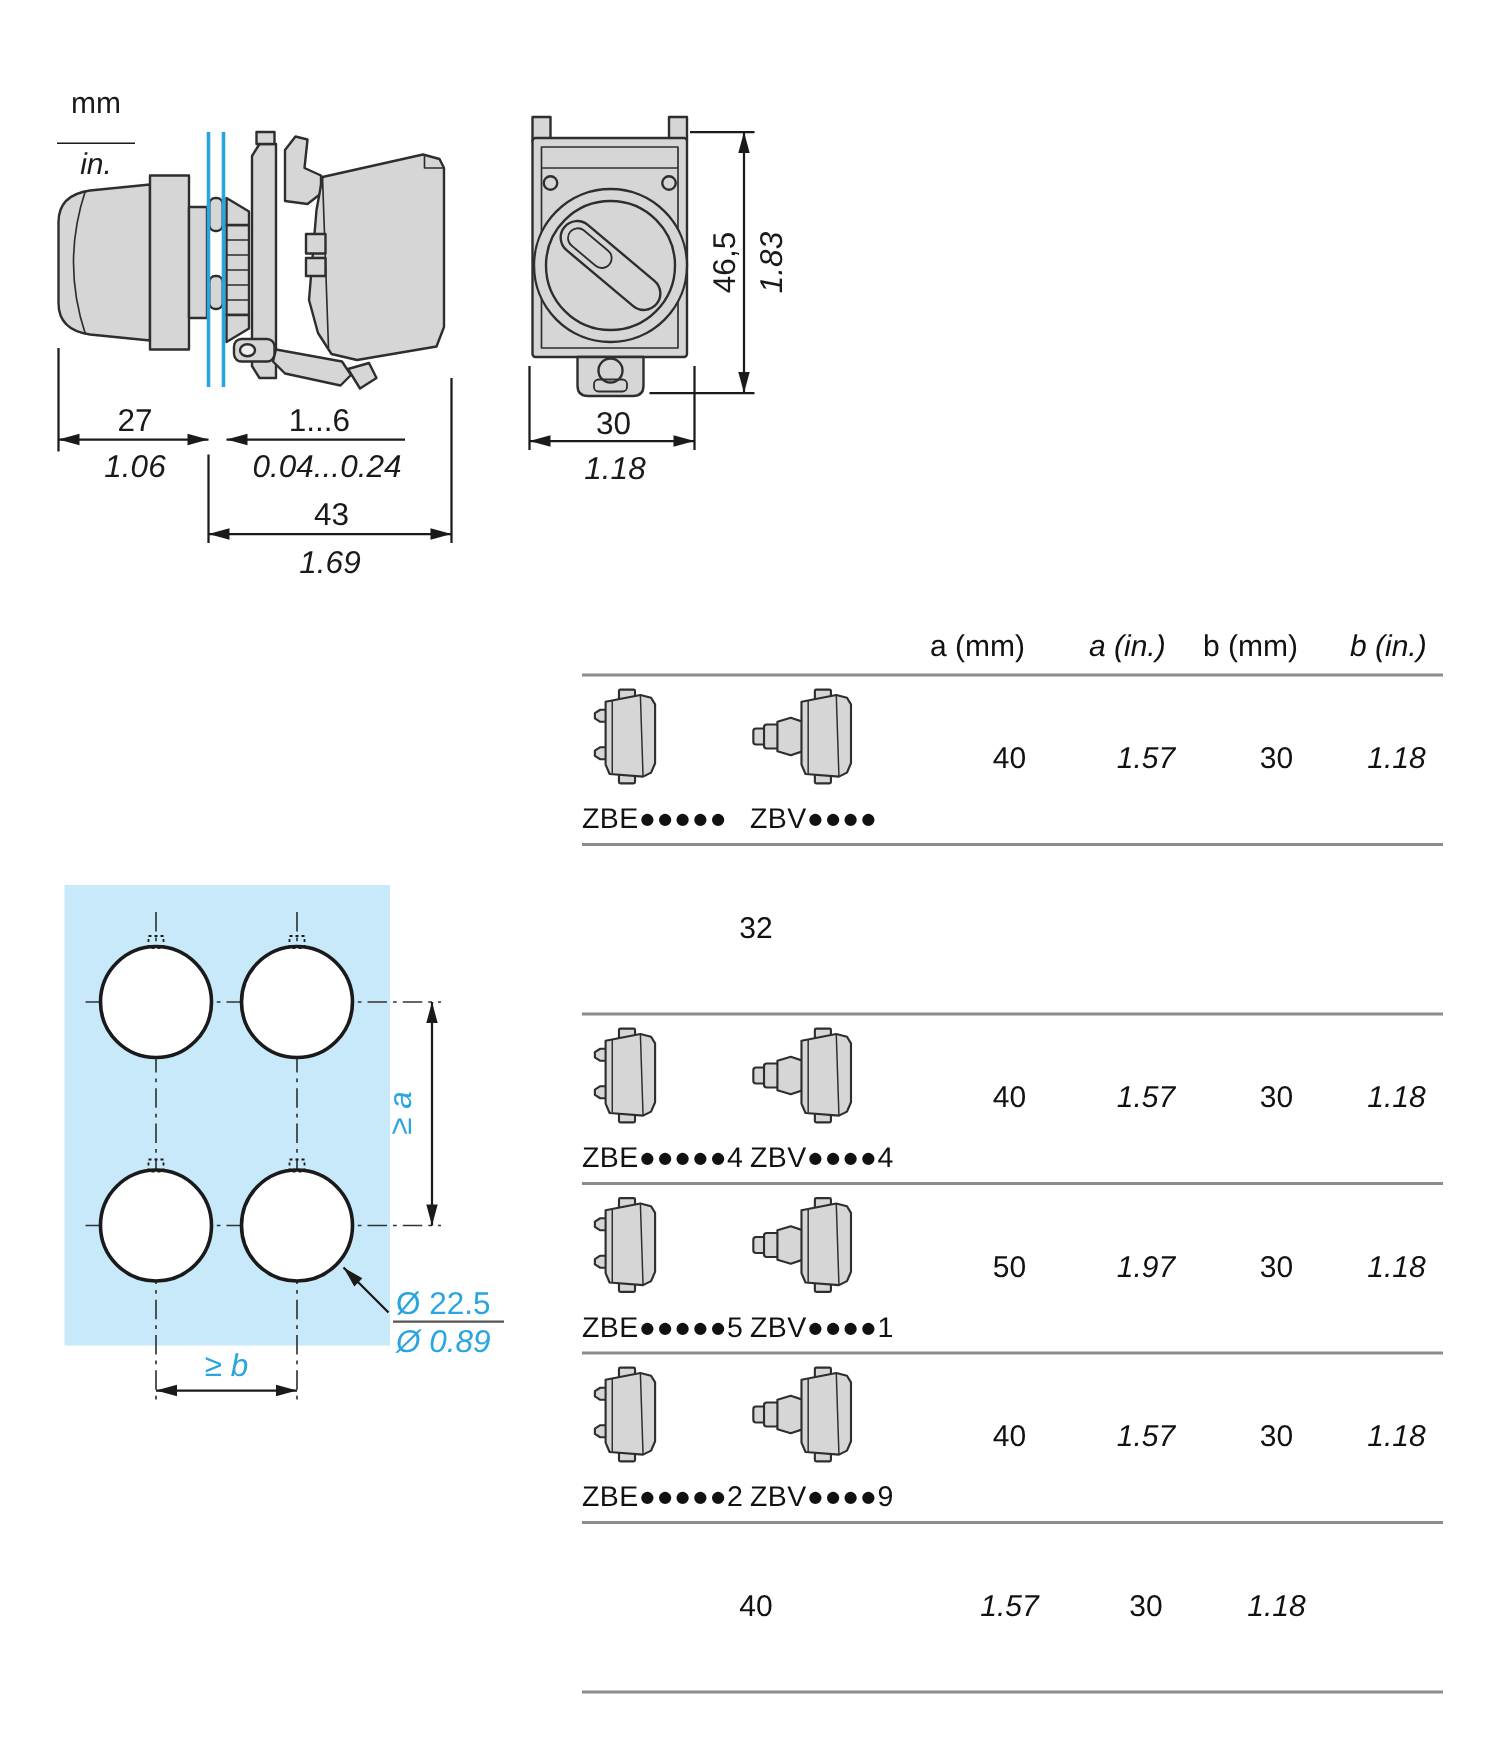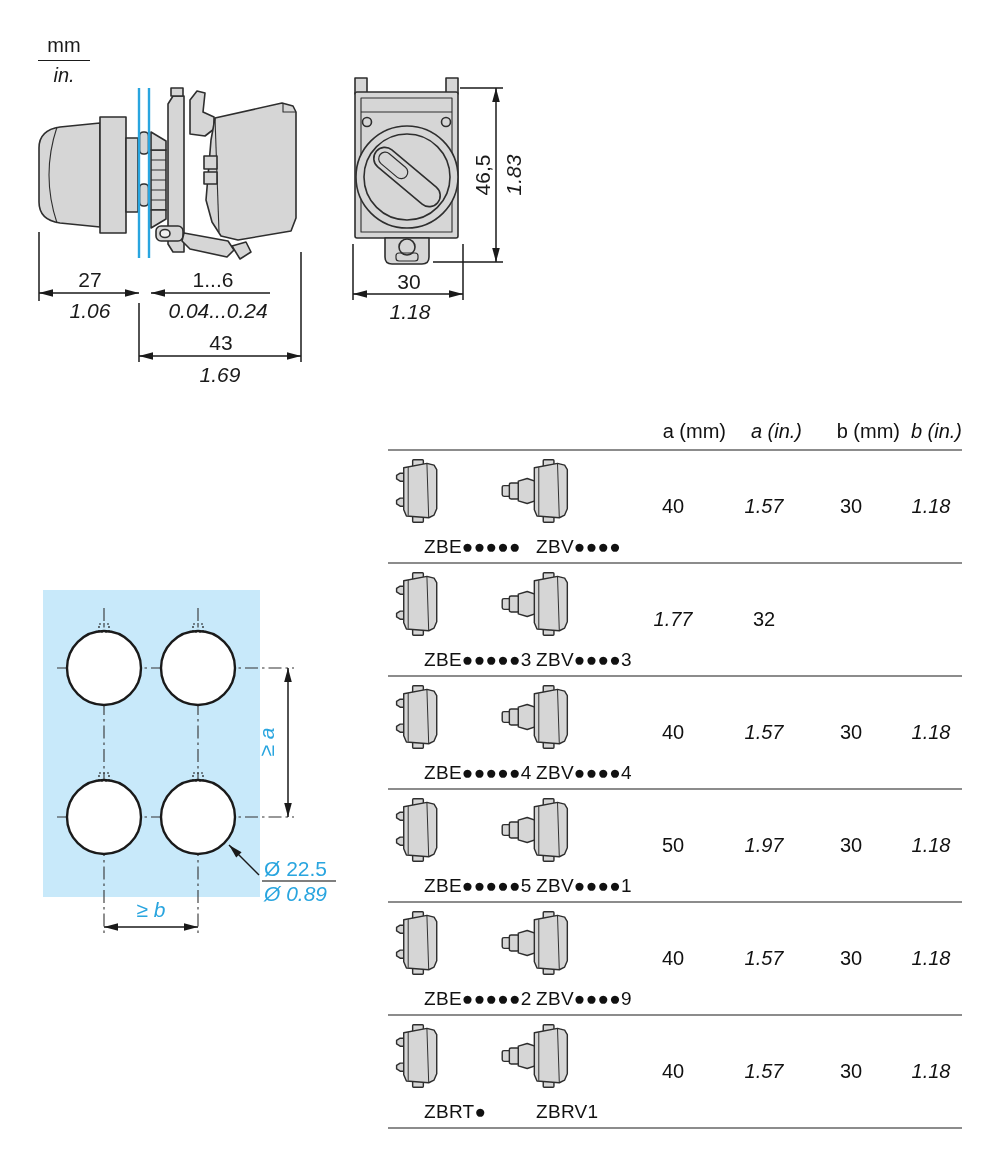--- a/index.html
+++ b/index.html
@@ -1,44 +1,44 @@
 <!DOCTYPE html>
 <html><head>
 <meta charset="utf-8">
 <style>
   html,body{margin:0;padding:0;background:#fff;}
   .page{position:relative;width:1001px;height:1166px;background:#ffffff;overflow:hidden;
         font-family:"Liberation Sans",sans-serif;color:#111;}
   
   .units{position:absolute;left:38px;top:34px;width:52px;text-align:center;font-size:20px;color:#1a1a1a;}
-  .u-mm{display:block;border-bottom:1.7px solid #1a1a1a;padding-bottom:3px;}
+  .u-mm{display:block;border-bottom:1.7px solid #1a1a1a;padding-bottom:14px;margin-top:24px;}
   .u-in{display:block;font-style:italic;padding-top:3px;}
   
   svg{position:absolute;overflow:visible;}
   #side-view{left:0;top:60px;}
   #front-view{left:340px;top:70px;}
   #cutout{left:30px;top:580px;}
   svg text{font-family:"Liberation Sans",sans-serif;fill:#1a1a1a;}
   .dimtxt{font-size:21px;}
   .dimtxt-i{font-size:21px;font-style:italic;}
   .cy{fill:#29A5DF;}
   
   .dim-table{position:absolute;left:388px;top:405px;width:574px;}
   .thead,.trow{display:grid;grid-template-columns:232px 106px 76px 98px 62px;}
   .thead{height:38px;align-items:end;border-bottom:2px solid #8c8c8c;padding-bottom:6px;}
-  .thead .c{text-align:right;font-size:20px;white-space:nowrap;}
+  .thead .c{text-align:left;font-size:20px;white-space:nowrap;}
   .thead .c.it{font-style:italic;}
   .trow{height:111px;border-bottom:2px solid #8c8c8c;position:relative;}
   .trow .v{display:flex;align-items:center;justify-content:center;font-size:20px;}
   .trow .v.it{font-style:italic;}
   .imgs{position:relative;}
   .pimg{position:absolute;top:7px;}
   .pimg.p1{left:2px;width:56px;height:66px;}
   .pimg.p2{left:110px;width:78px;height:66px;}
-  .ref{position:absolute;bottom:4px;font-size:19px;white-space:nowrap;letter-spacing:.3px;margin-left:36px;}
+  .ref{position:absolute;bottom:4px;font-size:19px;white-space:nowrap;letter-spacing:.3px;}
   .r1{left:0;}
   .r2{left:112px;}
 </style>
 </head>
 <body>
 
 <div class="page">
 
   <div class="units">
     <span class="u-mm">mm</span>
@@ -213,31 +213,20 @@
             </svg>
             <span class="ref r1">ZBE●●●●●</span>
             <span class="ref r2">ZBV●●●●</span>
           </div>
           <div class="c v">40</div>
           <div class="c v it">1.57</div>
           <div class="c v">30</div>
           <div class="c v it">1.18</div>
         </div>
         <div class="trow">
-          <div class="c imgs">
-            <svg class="pimg p1" viewBox="0 0 60 74">
-              <use href="#sym-zbe"></use>
-            </svg>
-            <svg class="pimg p2" viewBox="0 0 86 74">
-              <use href="#sym-zbv"></use>
-            </svg>
-            <span class="ref r1">ZBE●●●●●3</span>
-            <span class="ref r2">ZBV●●●●3</span>
-          </div>
-          <div class="c v it">1.77</div>
           <div class="c v">32</div>
         </div>
         <div class="trow">
           <div class="c imgs">
             <svg class="pimg p1" viewBox="0 0 60 74">
               <use href="#sym-zbe"></use>
             </svg>
             <svg class="pimg p2" viewBox="0 0 86 74">
               <use href="#sym-zbv"></use>
             </svg>
@@ -275,30 +264,20 @@
             </svg>
             <span class="ref r1">ZBE●●●●●2</span>
             <span class="ref r2">ZBV●●●●9</span>
           </div>
           <div class="c v">40</div>
           <div class="c v it">1.57</div>
           <div class="c v">30</div>
           <div class="c v it">1.18</div>
         </div>
         <div class="trow">
-          <div class="c imgs">
-            <svg class="pimg p1" viewBox="0 0 60 74">
-              <use href="#sym-zbe"></use>
-            </svg>
-            <svg class="pimg p2" viewBox="0 0 86 74">
-              <use href="#sym-zbv"></use>
-            </svg>
-            <span class="ref r1">ZBRT●</span>
-            <span class="ref r2">ZBRV1</span>
-          </div>
           <div class="c v">40</div>
           <div class="c v it">1.57</div>
           <div class="c v">30</div>
           <div class="c v it">1.18</div>
         </div>
       </div>
   </div>
 
 </div>
 

